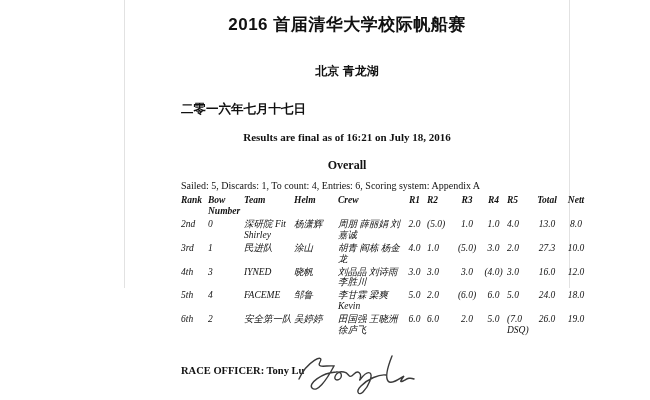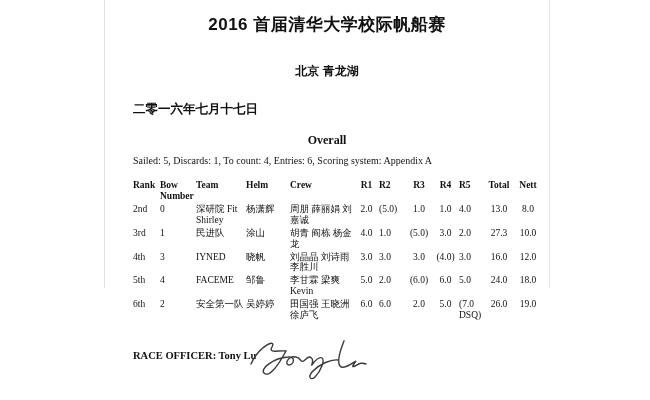--- a/index.html
+++ b/index.html
@@ -10,28 +10,28 @@
   }
   .canvas {
     position: relative;
     width: 650px;
     height: 400px;
     background: #fff;
     overflow: hidden;
   }
   .page {
     position: absolute;
-    left: 104px;
+    left: 124px;
     top: 0;
     width: 446px;
     height: 288px;
     border-left: 1px solid #e2e2e2;
     border-right: 1px solid #e2e2e2;
     background: #fff;
-    padding: 0 28px;
+    padding: 0 56px;
   }
   .doc-title {
     margin-top: 13px;
     text-align: center;
     font-family: "Liberation Sans", sans-serif;
     font-weight: bold;
     font-size: 17px;
     letter-spacing: 0.5px;
     white-space: nowrap;
   }
@@ -59,24 +59,25 @@
     margin-top: 15px;
     text-align: center;
     font-weight: bold;
     font-size: 12px;
   }
   .summary-line {
     margin-top: 7px;
     font-size: 10px;
   }
   table.results {
-    margin-top: 14px;
+    margin-top: 4px;
     border-collapse: collapse;
     table-layout: fixed;
     width: 372px;
+    font-style: italic;
   }
   table.results th, table.results td {
     font-size: 9.5px;
     line-height: 1.15;
     vertical-align: top;
     text-align: left;
     font-weight: normal;
     padding: 0 1px 2px 0;
     overflow: visible;
   }
@@ -107,20 +108,21 @@
 </style>
 </head>
 <body>
 
 <div class="canvas">
   <div class="page">
 
     <div class="doc-title">2016 首届清华大学校际帆船赛</div>
     <div class="doc-location">北京 青龙湖</div>
     <div class="doc-date">二零一六年七月十七日</div>
+    <div class="final-note">Results are final as of 16:21 on July 18, 2016</div>
     <div class="section-title">Overall</div>
     <div class="summary-line">Sailed: 5, Discards: 1, To count: 4, Entries: 6, Scoring system: Appendix A</div>
 
     <table class="results">
       <thead>
         <tr>
             <th class="col-rank">Rank</th>
             <th class="col-bow">Bow Number</th>
             <th class="col-team">Team</th>
             <th class="col-helm">Helm</th>

